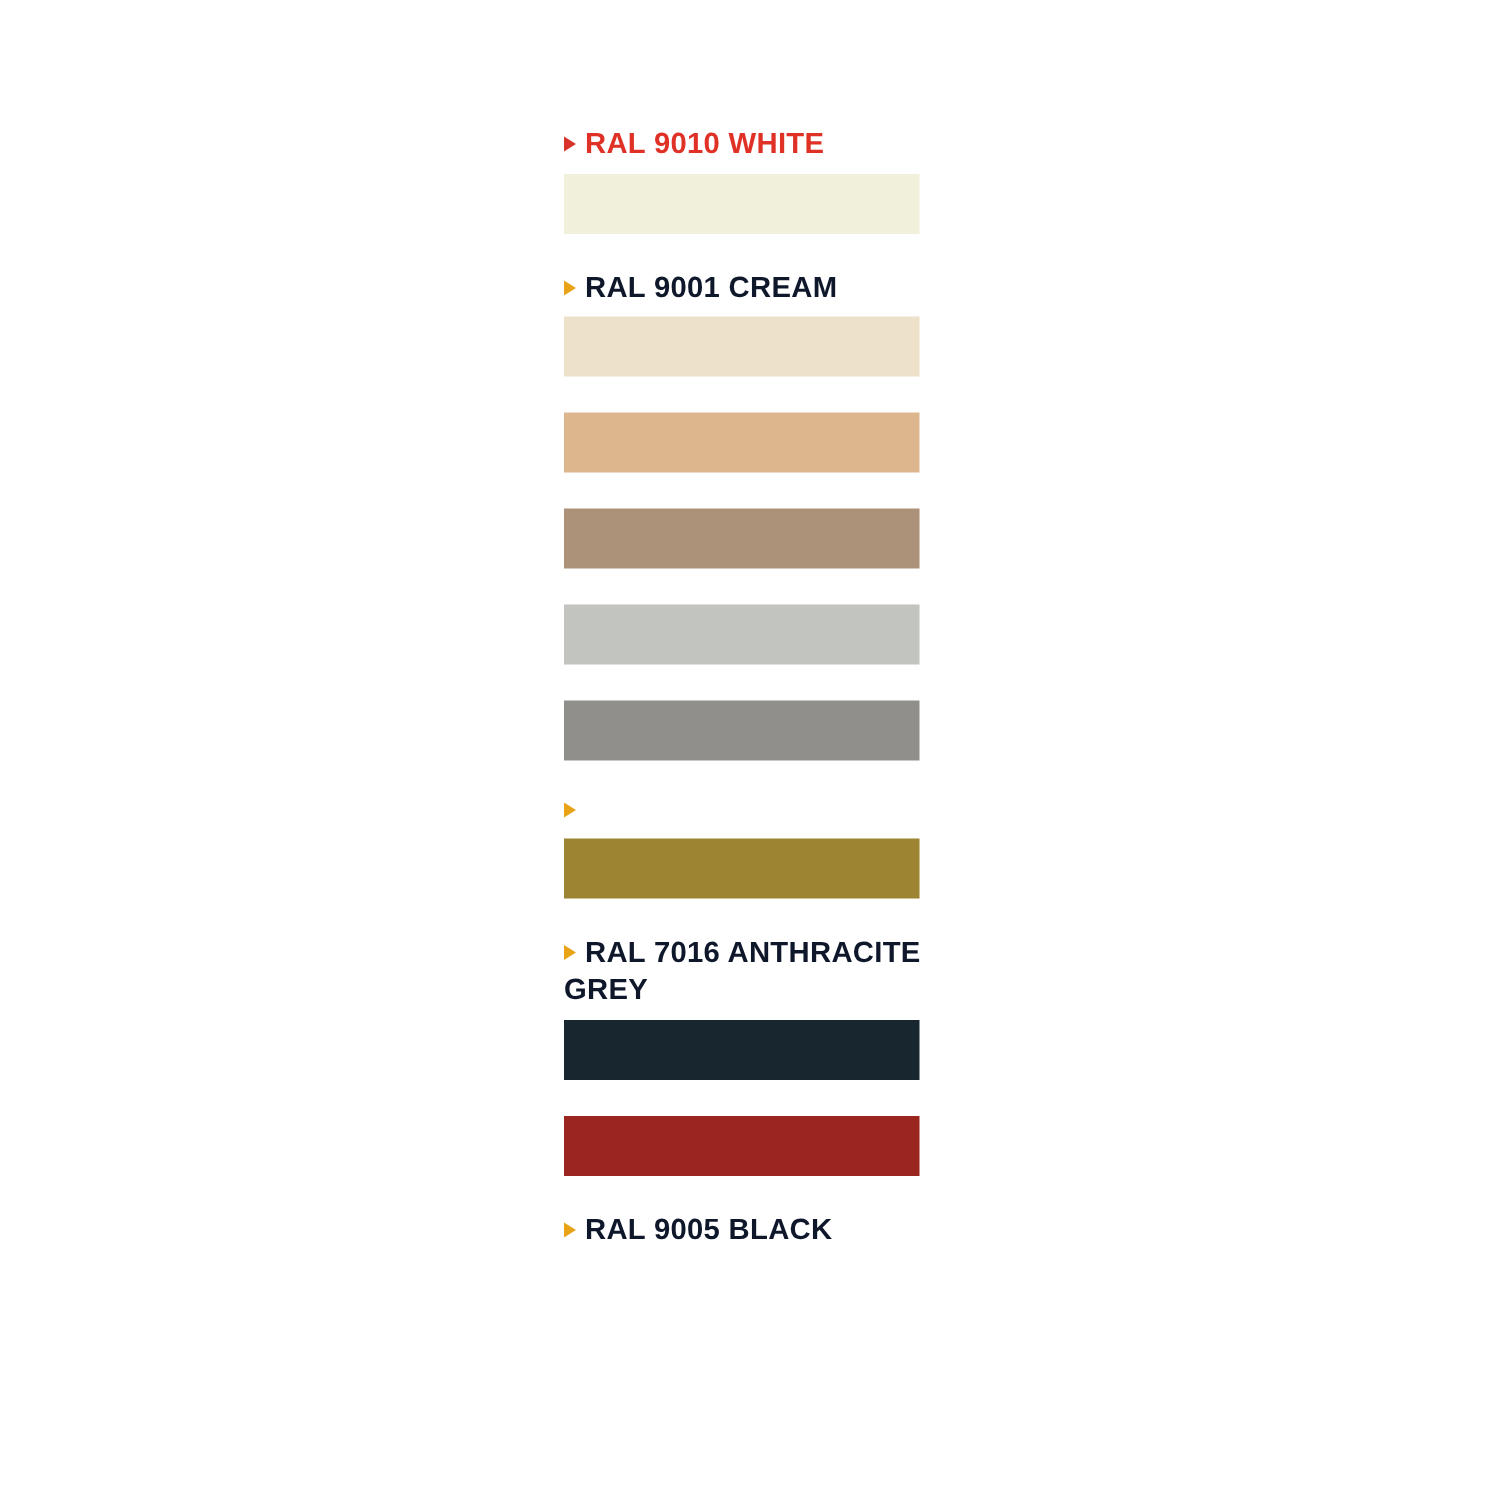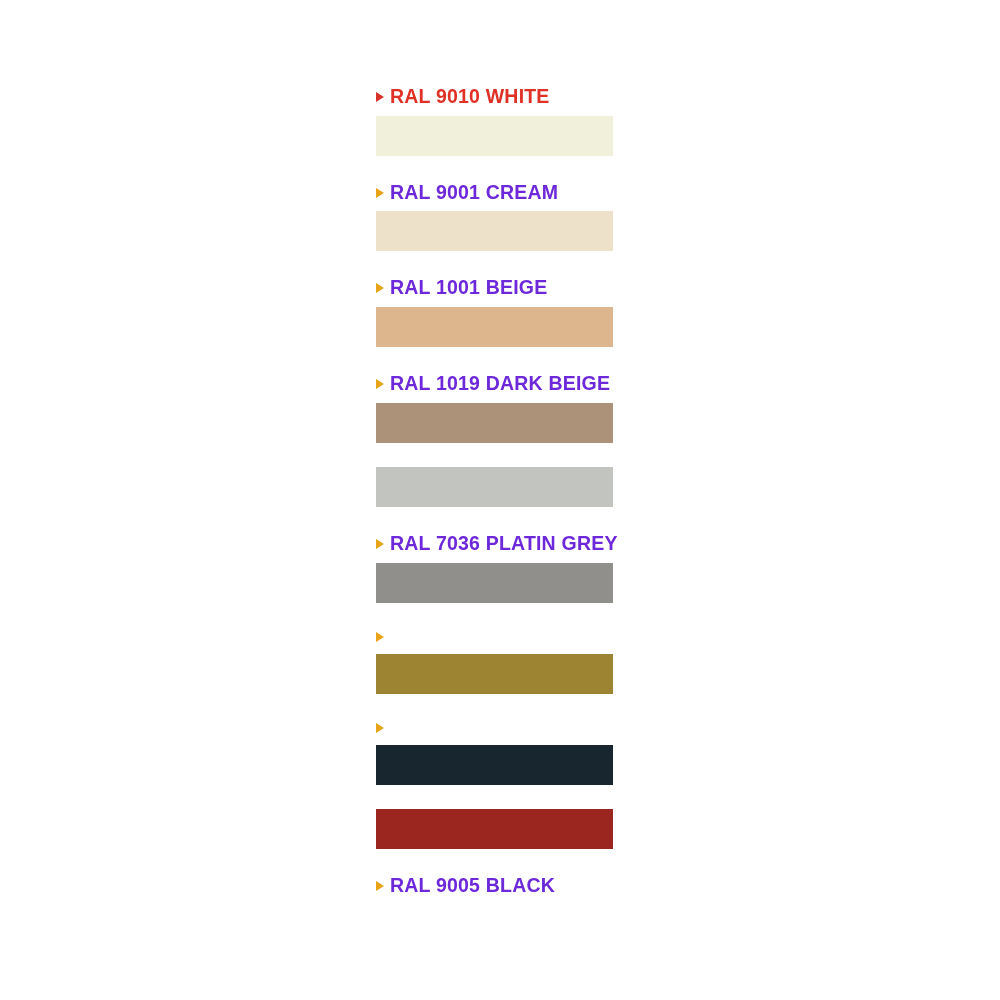--- a/index.html
+++ b/index.html
@@ -57,21 +57,21 @@
   }
   .bullet-arrow.accent-red {
     border-left-color: #D8332B;
   }
 
   .swatch-label-text {
     font-family: "Liberation Sans", sans-serif;
     font-size: 19.5px;
     font-weight: bold;
     letter-spacing: 0.2px;
-    color: #6d28d9;
+    color: #0f172a;
     text-transform: uppercase;
   }
   .swatch-label-text.accent-red {
     color: #E03127;
   }
 
   .swatch-chip {
     display: block;
     width: 237px;
     height: 40px;
@@ -86,40 +86,37 @@
   <div id="swatch-list">
       <div class="swatch-item">
         <div class="swatch-label-row"><span class="bullet-arrow accent-red"></span><span class="swatch-label-text accent-red">RAL 9010 WHITE</span></div>
         <div class="swatch-chip" style="background-color: rgb(241, 240, 219);"></div>
       </div>
       <div class="swatch-item">
         <div class="swatch-label-row"><span class="bullet-arrow"></span><span class="swatch-label-text">RAL 9001 CREAM</span></div>
         <div class="swatch-chip" style="background-color: rgb(237, 225, 202);"></div>
       </div>
       <div class="swatch-item">
-        <div class="swatch-label-row"><span class="bullet-arrow"></span><span class="swatch-label-text">RAL 1001 BEIGE</span></div>
         <div class="swatch-chip" style="background-color: rgb(221, 182, 141);"></div>
       </div>
       <div class="swatch-item">
-        <div class="swatch-label-row"><span class="bullet-arrow"></span><span class="swatch-label-text">RAL 1019 DARK BEIGE</span></div>
         <div class="swatch-chip" style="background-color: rgb(171, 146, 121);"></div>
       </div>
       <div class="swatch-item">
         <div class="swatch-chip" style="background-color: rgb(194, 196, 191);"></div>
       </div>
       <div class="swatch-item">
-        <div class="swatch-label-row"><span class="bullet-arrow"></span><span class="swatch-label-text">RAL 7036 PLATIN GREY</span></div>
         <div class="swatch-chip" style="background-color: rgb(145, 143, 139);"></div>
       </div>
       <div class="swatch-item">
         <div class="swatch-label-row"><span class="bullet-arrow"></span></div>
         <div class="swatch-chip" style="background-color: rgb(156, 132, 51);"></div>
       </div>
       <div class="swatch-item">
-        <div class="swatch-label-row"><span class="bullet-arrow"></span></div>
+        <div class="swatch-label-row"><span class="bullet-arrow"></span><span class="swatch-label-text">RAL 7016 ANTHRACITE GREY</span></div>
         <div class="swatch-chip" style="background-color: rgb(23, 38, 47);"></div>
       </div>
       <div class="swatch-item">
         <div class="swatch-chip" style="background-color: rgb(155, 38, 32);"></div>
       </div>
       <div class="swatch-item">
         <div class="swatch-label-row"><span class="bullet-arrow"></span><span class="swatch-label-text">RAL 9005 BLACK</span></div>
       </div>
     </div>
 </div>

